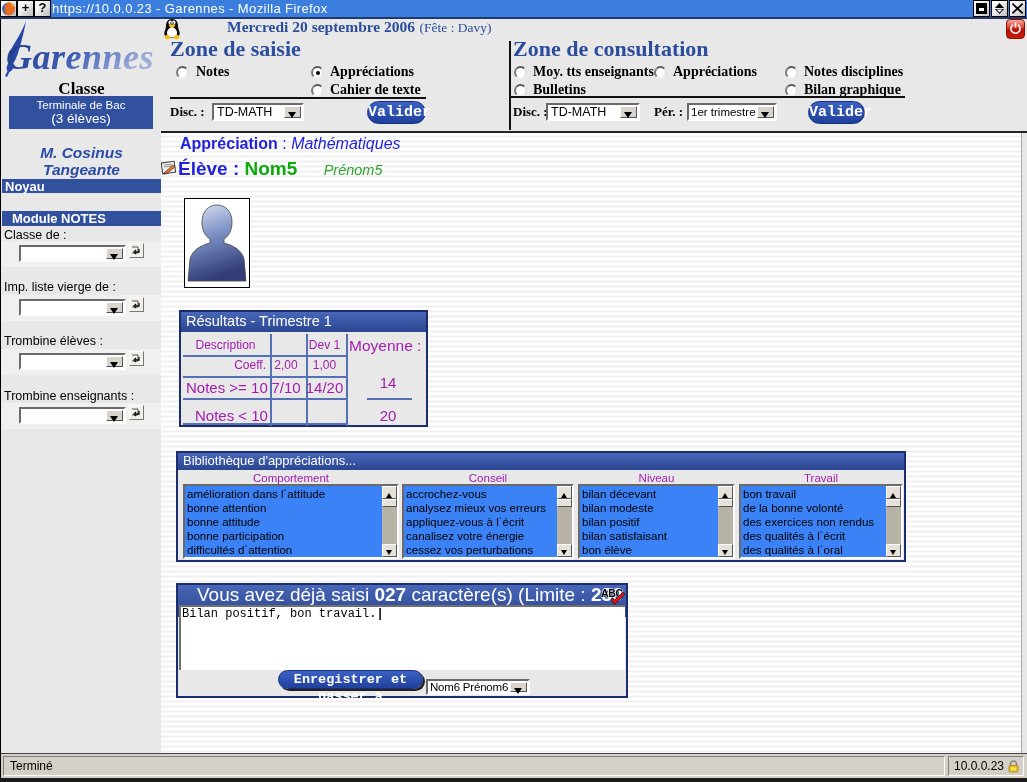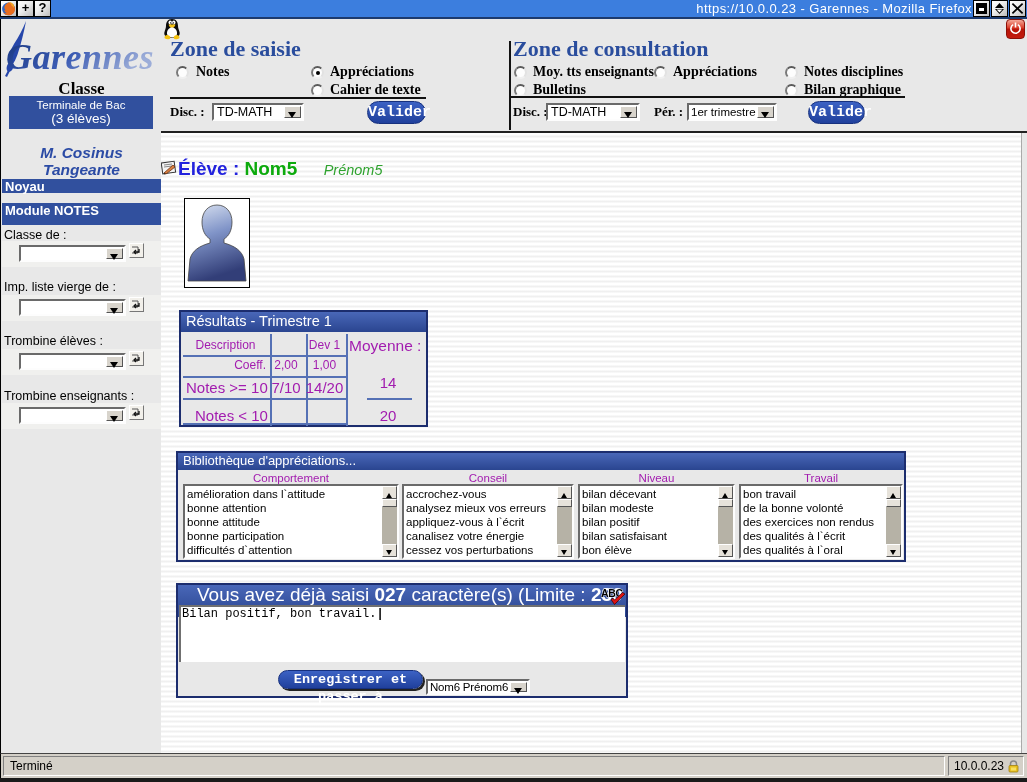--- a/index.html
+++ b/index.html
@@ -3,21 +3,21 @@
 <style>
   html,body{margin:0;padding:0;width:1027px;height:782px;overflow:hidden;
     font-family:"Liberation Sans",sans-serif;background:#e8e8e8;}
   .abs{position:absolute;}
   
   #titlebar{position:absolute;left:0;top:0;width:1027px;height:17px;background:#3c7ede;}
   .tbtn{position:absolute;top:0;width:17px;height:17px;border:1px solid #000;
     background:linear-gradient(135deg,#ffffff 0%,#ececec 45%,#bdbdbd 100%);
     box-sizing:border-box;text-align:center;font-weight:bold;font-size:13px;line-height:14px;color:#000;}
   #tb-title{position:absolute;left:52px;top:1px;width:920px;height:16px;color:#fff;
-    font-size:13px;letter-spacing:0.4px;text-align:right;line-height:15px;}
+    font-size:13px;letter-spacing:0.4px;text-align:left;line-height:15px;}
   #navline{position:absolute;left:0;top:17px;width:1027px;height:2px;background:#1c3a6e;}
   
   #sidebar{position:absolute;left:0;top:19px;width:161px;height:734px;background:#e8e8e8;
     border-left:1px solid #000;box-sizing:border-box;}
   .bluebar{position:absolute;left:1px;width:160px;background:#31509e;color:#fff;
     font-weight:bold;font-size:13px;}
   .srow{position:absolute;left:1px;width:160px;height:26px;background:#f0f0ee;}
   .sel{position:absolute;background:#fff;box-sizing:border-box;
     border-top:2px solid #6a6a6a;border-left:2px solid #6a6a6a;
     border-bottom:2px solid #fdfdfd;border-right:2px solid #fdfdfd;
@@ -53,21 +53,21 @@
   #rgutter{position:absolute;left:1021px;top:133px;width:6px;height:620px;background:#e8e8e8;
     border-left:1px solid #aaa;box-sizing:border-box;}
   
   .panel{position:absolute;border:2px solid #1c2d6e;box-sizing:border-box;background:#e8e8e8;}
   .phead{position:absolute;left:0;top:0;right:0;
     background:linear-gradient(to bottom,#4967b8 0%,#2a4590 100%);color:#fff;}
   .vline{position:absolute;width:2px;background:#5571b5;}
   .hline{position:absolute;height:2px;background:#5571b5;}
   .tcell{position:absolute;color:#a21caf;}
   
-  .lbox{position:absolute;background:#ffffff;box-sizing:border-box;
+  .lbox{position:absolute;background:#3b82f6;box-sizing:border-box;
     border-top:2px solid #6a6a6a;border-left:2px solid #6a6a6a;
     border-bottom:2px solid #fdfdfd;border-right:2px solid #fdfdfd;
     font-size:11.5px;line-height:14px;color:#000;}
   .lbox .items{position:absolute;left:2px;top:1px;right:17px;white-space:nowrap;overflow:hidden;}
   .sbar{position:absolute;top:0;right:0;bottom:0;width:15px;background:#b6b2a6;}
   .sbtn{position:absolute;left:0;width:15px;height:13px;background:#e6e2da;
     border-top:1px solid #fff;border-left:1px solid #fff;
     border-bottom:1px solid #555;border-right:1px solid #555;box-sizing:border-box;}
   .thm{position:absolute;left:0;top:13px;width:15px;height:8px;background:#e6e2da;
     border-top:1px solid #fff;border-left:1px solid #fff;
@@ -140,21 +140,21 @@
   <div class="abs" style="left:0;top:60px;width:161px;text-align:center;
        font-family:'Liberation Serif',serif;font-weight:bold;font-size:17px;">Classe</div>
   <div class="abs" style="left:8px;top:77px;width:144px;height:33px;background:#31509e;
        color:#fff;text-align:center;">
     <div style="font-size:11.5px;margin-top:3px;">Terminale de Bac</div>
     <div style="font-size:13.5px;">(3 élèves)</div>
   </div>
   <div class="abs" style="left:0;top:125px;width:161px;text-align:center;color:#2b4ba5;
        font-weight:bold;font-style:italic;font-size:15.5px;line-height:17px;">M.&nbsp;Cosinus<br>Tangeante</div>
   <div class="bluebar" style="top:160px;height:14px;padding-left:3px;">Noyau</div>
-  <div class="bluebar" style="top:184px;height:22px;padding-left:3px;">Module NOTES</div>
+  <div class="bluebar" style="top:192px;height:15px;padding-left:10px;">Module NOTES</div>
 
   <div class="slabel" style="top:209px;">Classe de :</div>
   <div class="srow" style="top:222px;"></div>
   <div class="sel" style="left:18px;top:226px;width:107px;height:17px;">
       <div class="arr"></div>
     </div>
   <div class="gobtn" style="left:128px;top:224px;"><svg width="13" height="13" viewBox="0 0 13 13">
         <path d="M2 2 L8 2 L8 8 L2 8" fill="none" stroke="#555" stroke-width="1"></path>
         <path d="M9 4 L9 7 L4 7" fill="none" stroke="#111" stroke-width="1.3"></path>
         <path d="M6 5 L4 7 L6 9" fill="none" stroke="#111" stroke-width="1.3"></path>
@@ -200,20 +200,24 @@
       <path d="M9 1 C13.5 1 15 4.5 15 8 C15 10 16 12 16.5 14 C17.5 17 15 19.5 12 20 L6 20 C3 19.5 0.5 17 1.5 14 C2 12 3 10 3 8 C3 4.5 4.5 1 9 1 Z" fill="#0c0c0c"></path>
       <ellipse cx="7.2" cy="4.6" rx="1.7" ry="2.1" fill="#fff"></ellipse>
       <ellipse cx="10.8" cy="4.6" rx="1.7" ry="2.1" fill="#fff"></ellipse>
       <circle cx="7.6" cy="4.9" r="0.7" fill="#000"></circle>
         <circle cx="10.4" cy="4.9" r="0.7" fill="#000"></circle>
       <path d="M5.6 6.6 L12.4 6.6 Q11.6 10 9 10 Q6.4 10 5.6 6.6 Z" fill="#f5c211"></path>
       <path d="M9 9.5 C12 9.5 14 12 14 15.2 C14 17.6 12 19.6 9 19.6 C6 19.6 4 17.6 4 15.2 C4 12 6 9.5 9 9.5 Z" fill="#fff"></path>
       <path d="M2.8 17.2 Q0.6 19.2 2.1 20.6 Q4 21.8 6.6 20.9 L7.6 19.3 Q6.6 17.3 4.6 16.9 Z" fill="#f5c211"></path>
       <path d="M15.2 17.2 Q17.4 19.2 15.9 20.6 Q14 21.8 11.4 20.9 L10.4 19.3 Q11.4 17.3 13.4 16.9 Z" fill="#f5c211"></path>
     </svg>
+  </div>
+  <div class="abs" style="left:66px;top:-1px;color:#2a4d9d;white-space:nowrap;line-height:18px;">
+    <span style="font-family:'Liberation Serif',serif;font-weight:bold;font-size:15.5px;">Mercredi 20 septembre 2006</span>
+    <span style="font-family:'Liberation Serif',serif;font-size:13.5px;">(Fête : Davy)</span>
   </div>
   <div class="zhead" style="left:9px;top:17px;">Zone de saisie</div>
   <div class="radio" style="left:15px;top:47px;"></div>
   <div class="rlabel" style="left:35px;top:45px;">Notes</div>
   <div class="radio on" style="left:150px;top:47px;"></div>
   <div class="rlabel" style="left:169px;top:45px;">Appréciations</div>
   <div class="radio" style="left:150px;top:65px;"></div>
   <div class="rlabel" style="left:169px;top:63px;">Cahier de texte</div>
   <div class="abs" style="left:9px;top:78px;width:256px;height:0;border-top:2px solid #111;"></div>
   <div class="blabel" style="left:9px;top:85px;">Disc. :</div>
@@ -243,20 +247,22 @@
   <div class="abs" id="powerbtn" style="left:845px;top:0px;width:19px;height:20px;
        background:linear-gradient(to bottom,#f4a898 0%,#d93825 45%,#b61408 50%,#c41b0d 100%);border-radius:4px;border:1px solid #8c1008;box-sizing:border-box;">
     <svg width="13" height="13" viewBox="0 0 13 13" style="margin:2px 0 0 2px;">
       <path d="M4.2 2.6 A 4.6 4.6 0 1 0 8.8 2.6" fill="none" stroke="#fff" stroke-width="1.6"></path>
       <line x1="6.5" y1="0.5" x2="6.5" y2="5.5" stroke="#fff" stroke-width="1.6"></line>
     </svg>
   </div>
 </div>
 
 <div id="content">
+  <div class="abs" style="left:19px;top:2px;font-size:16px;color:#2222dd;">
+    <b>Appréciation</b> : <i>Mathématiques</i></div>
   <div class="abs" id="envelope" style="left:0px;top:27px;width:16px;height:16px;">
     <svg width="16" height="16" viewBox="0 0 16 16">
       <rect x="1" y="2" width="13" height="11" fill="#f4f4f4" stroke="#333" stroke-width="1" transform="rotate(-8 8 8)"></rect>
       <line x1="3" y1="5" x2="11" y2="4" stroke="#888" stroke-width="1"></line>
       <line x1="3" y1="7" x2="11" y2="6" stroke="#888" stroke-width="1"></line>
       <path d="M3 13 L12 5 L14 7 L5 14 Z" fill="#d88040" stroke="#703010" stroke-width="0.8"></path>
       <path d="M3 13 L5 14 L3.2 14.6 Z" fill="#222"></path>
     </svg>
   </div>
   <div class="abs" style="left:17px;top:25px;font-size:19px;font-weight:bold;color:#2222dd;">
@@ -340,21 +346,21 @@
   </div>
 
   <div class="panel" id="saisie" style="left:15px;top:450px;width:452px;height:115px;">
     <div class="phead" style="height:32px;padding-left:19px;line-height:19px;font-size:19px;">Vous avez déjà saisi <b>027</b> caractère(s) (Limite : <b>230 caractères</b>)</div>
     <div class="abs" id="abcicon" style="left:423px;top:1px;width:26px;height:21px;">
       <svg width="26" height="21" viewBox="0 0 26 21">
         <text x="0" y="11" font-size="10.5" font-weight="bold" fill="#000" stroke="#fff" stroke-width="0.8" paint-order="stroke" font-family="Liberation Sans,sans-serif" textLength="22">ABC</text>
         <path d="M10 13.5 L13.5 18.5 L24 8 L21.5 6.5 L13.5 14 L12 12.2 Z" fill="#dd1111" stroke="#300" stroke-width="0.7"></path>
       </svg>
     </div>
-    <div class="abs" style="left:1px;top:20px;width:446px;height:57px;background:#fff;
+    <div class="abs" style="left:1px;top:20px;width:446px;height:65px;background:#fff;
       border-top:2px solid #707070;border-left:2px solid #707070;box-sizing:border-box;
       font-family:'Liberation Mono',monospace;font-size:12px;padding:0 0 0 1px;">Bilan positif, bon travail.<span style="font-weight:bold;">|</span></div>
     <div class="pill" style="left:100px;top:85px;width:145px;height:19px;line-height:17px;font-size:13.5px;box-shadow:2px 2px 0 #222;">Enregistrer et passer à</div>
     <div class="sel" style="left:248px;top:94px;width:104px;height:16px;line-height:12px;padding-left:2px;font-size:11.5px;letter-spacing:-0.2px;">Nom6 Prénom6<div class="arr"></div></div>
   </div>
 </div>
 <div id="rgutter"></div>
 
 <div id="statusbar">
   <div class="p1">Terminé</div>

